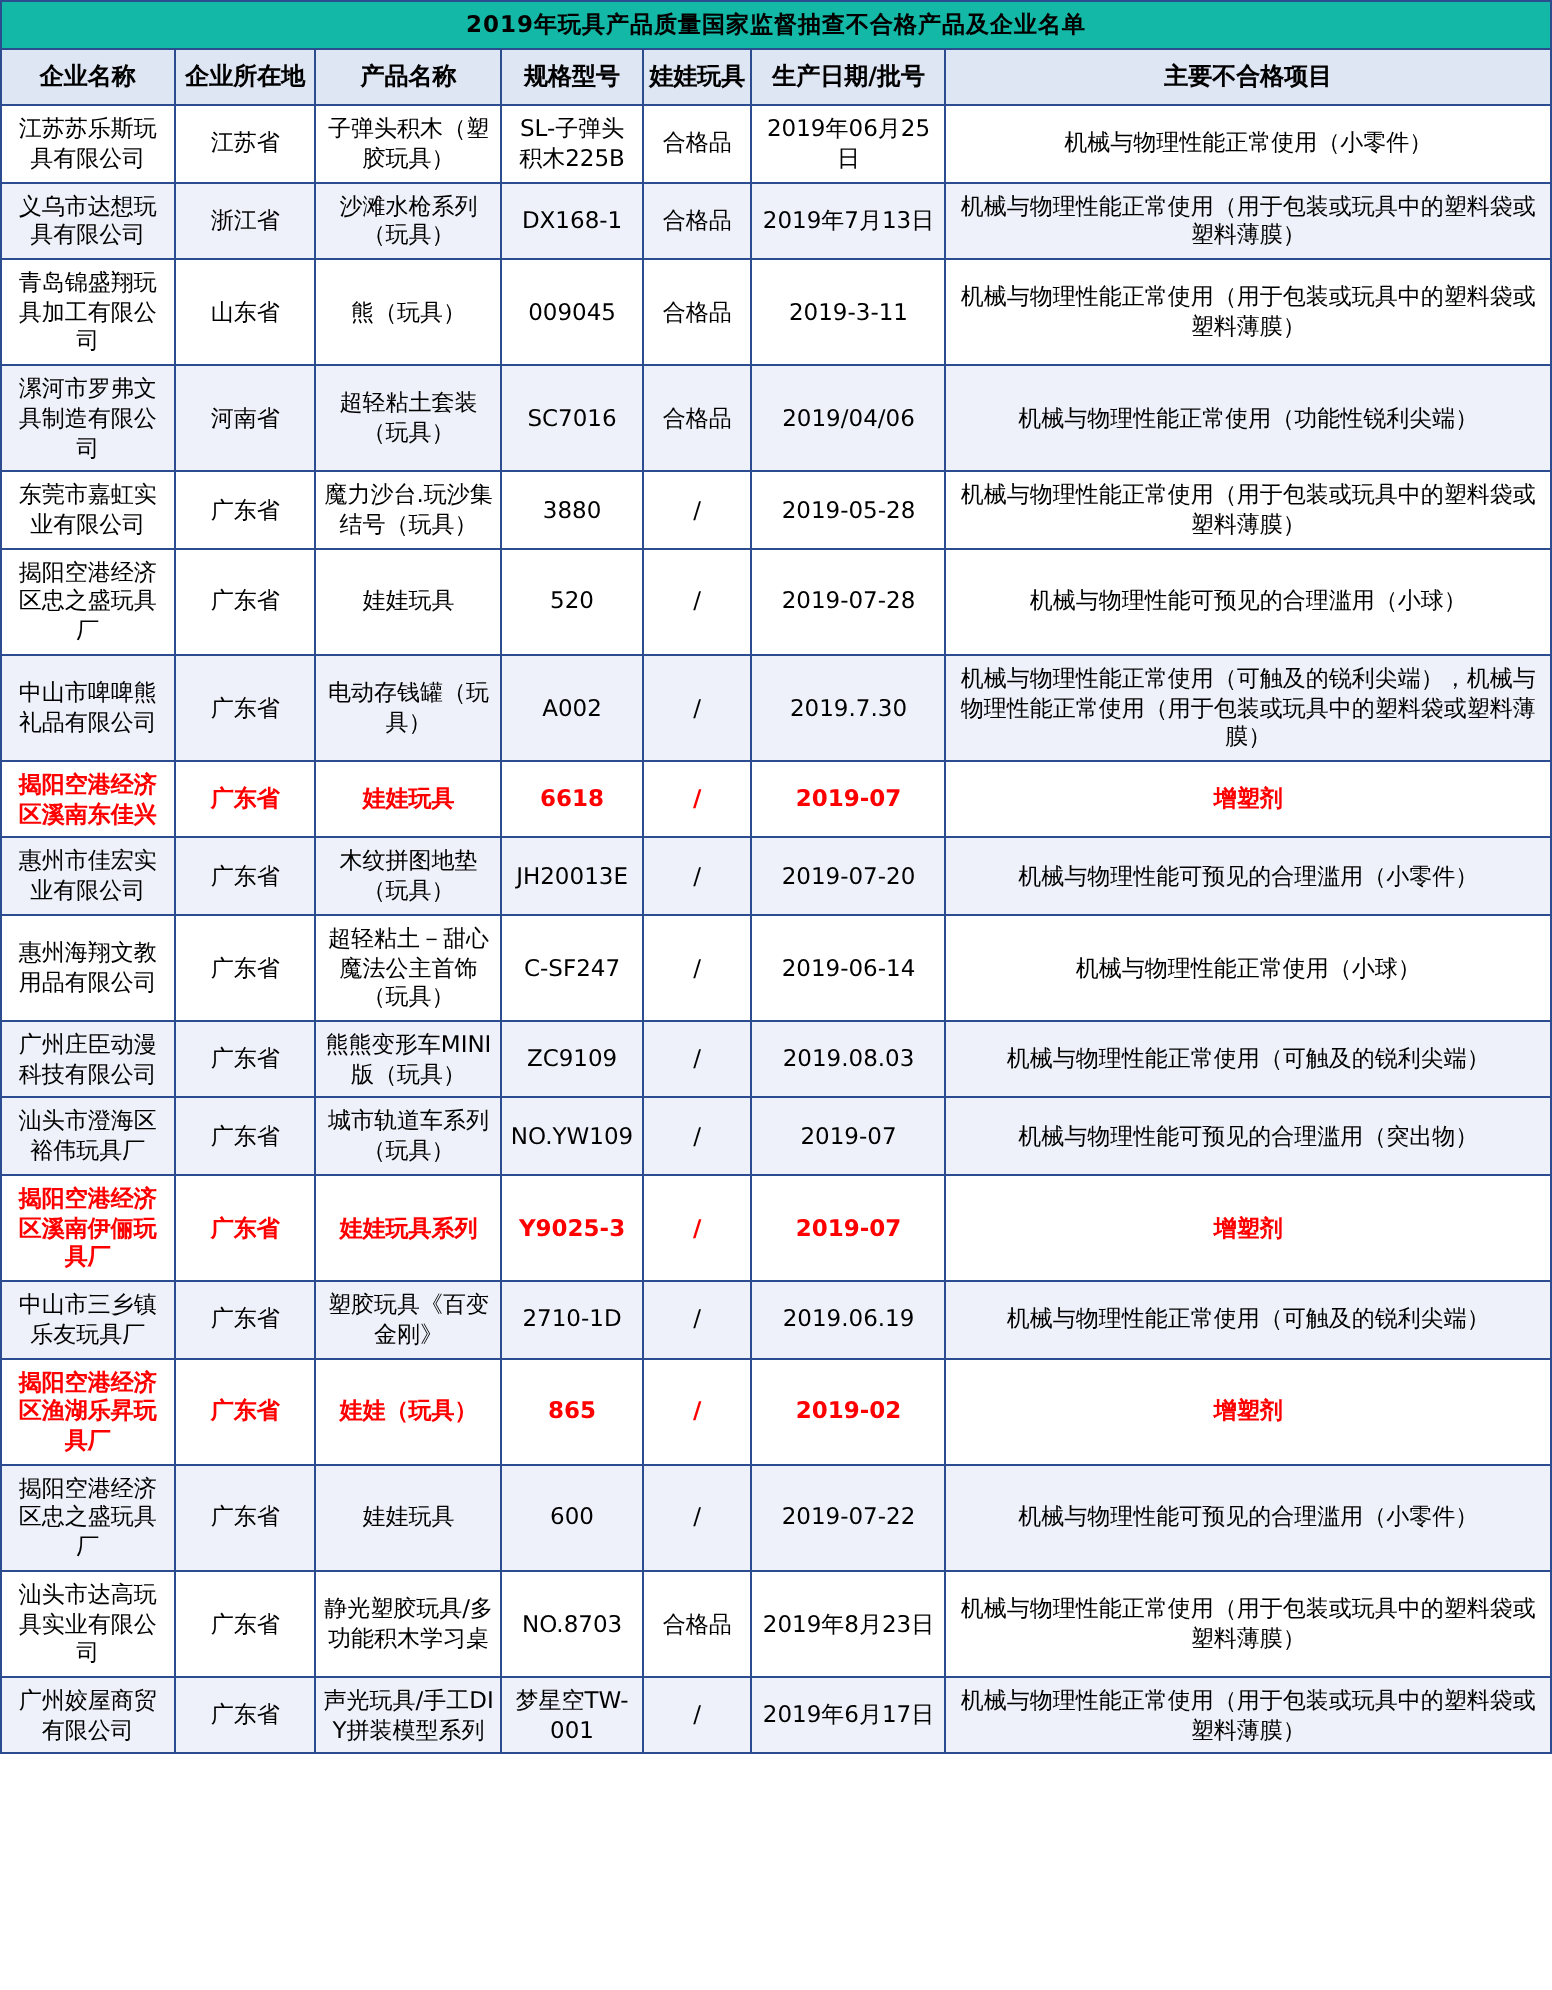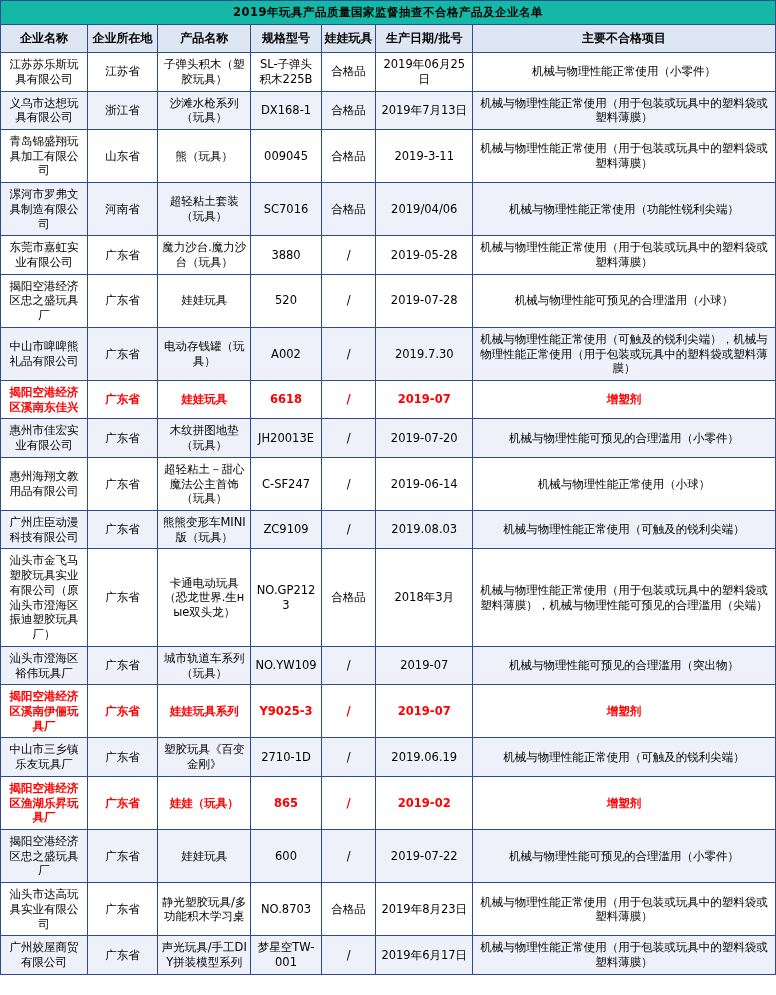--- a/index.html
+++ b/index.html
@@ -138,21 +138,21 @@
           <td class="c-loc">河南省</td>
           <td class="c-prod">超轻粘土套装（玩具）</td>
           <td class="c-spec">SC7016</td>
           <td class="c-grade">合格品</td>
           <td class="c-date">2019/04/06</td>
           <td class="c-issue">机械与物理性能正常使用（功能性锐利尖端）</td>
         </tr>
         <tr class="plain">
           <td class="c-name">东莞市嘉虹实业有限公司</td>
           <td class="c-loc">广东省</td>
-          <td class="c-prod">魔力沙台.魔力沙台（玩具）</td>
+          <td class="c-prod">魔力沙台.玩沙集结号（玩具）</td>
           <td class="c-spec">3880</td>
           <td class="c-grade">/</td>
           <td class="c-date">2019-05-28</td>
           <td class="c-issue">机械与物理性能正常使用（用于包装或玩具中的塑料袋或塑料薄膜）</td>
         </tr>
         <tr class="plain">
           <td class="c-name">揭阳空港经济区忠之盛玩具厂</td>
           <td class="c-loc">广东省</td>
           <td class="c-prod">娃娃玩具</td>
           <td class="c-spec">520</td>
@@ -197,29 +197,20 @@
           <td class="c-issue">机械与物理性能正常使用（小球）</td>
         </tr>
         <tr class="alt">
           <td class="c-name">广州庄臣动漫科技有限公司</td>
           <td class="c-loc">广东省</td>
           <td class="c-prod">熊熊变形车MINI版（玩具）</td>
           <td class="c-spec">ZC9109</td>
           <td class="c-grade">/</td>
           <td class="c-date">2019.08.03</td>
           <td class="c-issue">机械与物理性能正常使用（可触及的锐利尖端）</td>
-        </tr>
-        <tr class="plain">
-          <td class="c-name">汕头市金飞马塑胶玩具实业有限公司（原汕头市澄海区振迪塑胶玩具厂）</td>
-          <td class="c-loc">广东省</td>
-          <td class="c-prod">卡通电动玩具（恐龙世界.生ныe双头龙）</td>
-          <td class="c-spec">NO.GP2123</td>
-          <td class="c-grade">合格品</td>
-          <td class="c-date">2018年3月</td>
-          <td class="c-issue">机械与物理性能正常使用（用于包装或玩具中的塑料袋或塑料薄膜），机械与物理性能可预见的合理滥用（尖端）</td>
         </tr>
         <tr class="alt">
           <td class="c-name">汕头市澄海区裕伟玩具厂</td>
           <td class="c-loc">广东省</td>
           <td class="c-prod">城市轨道车系列（玩具）</td>
           <td class="c-spec">NO.YW109</td>
           <td class="c-grade">/</td>
           <td class="c-date">2019-07</td>
           <td class="c-issue">机械与物理性能可预见的合理滥用（突出物）</td>
         </tr>

